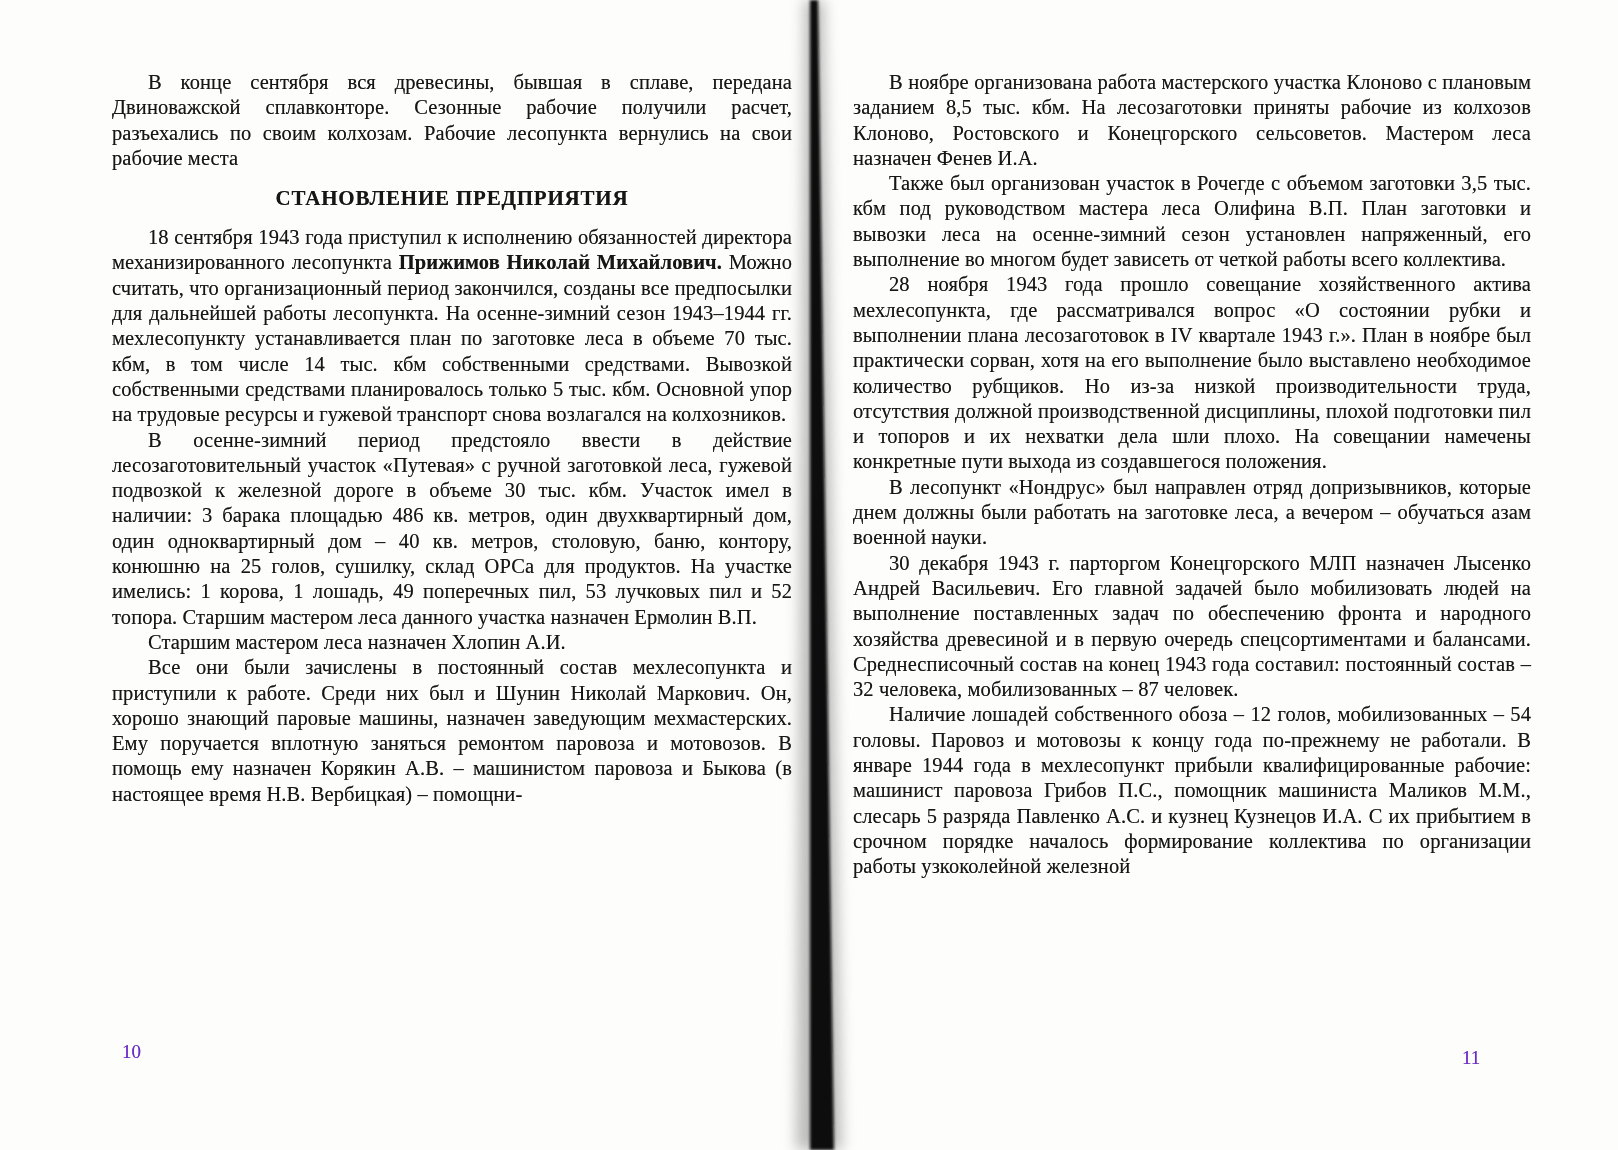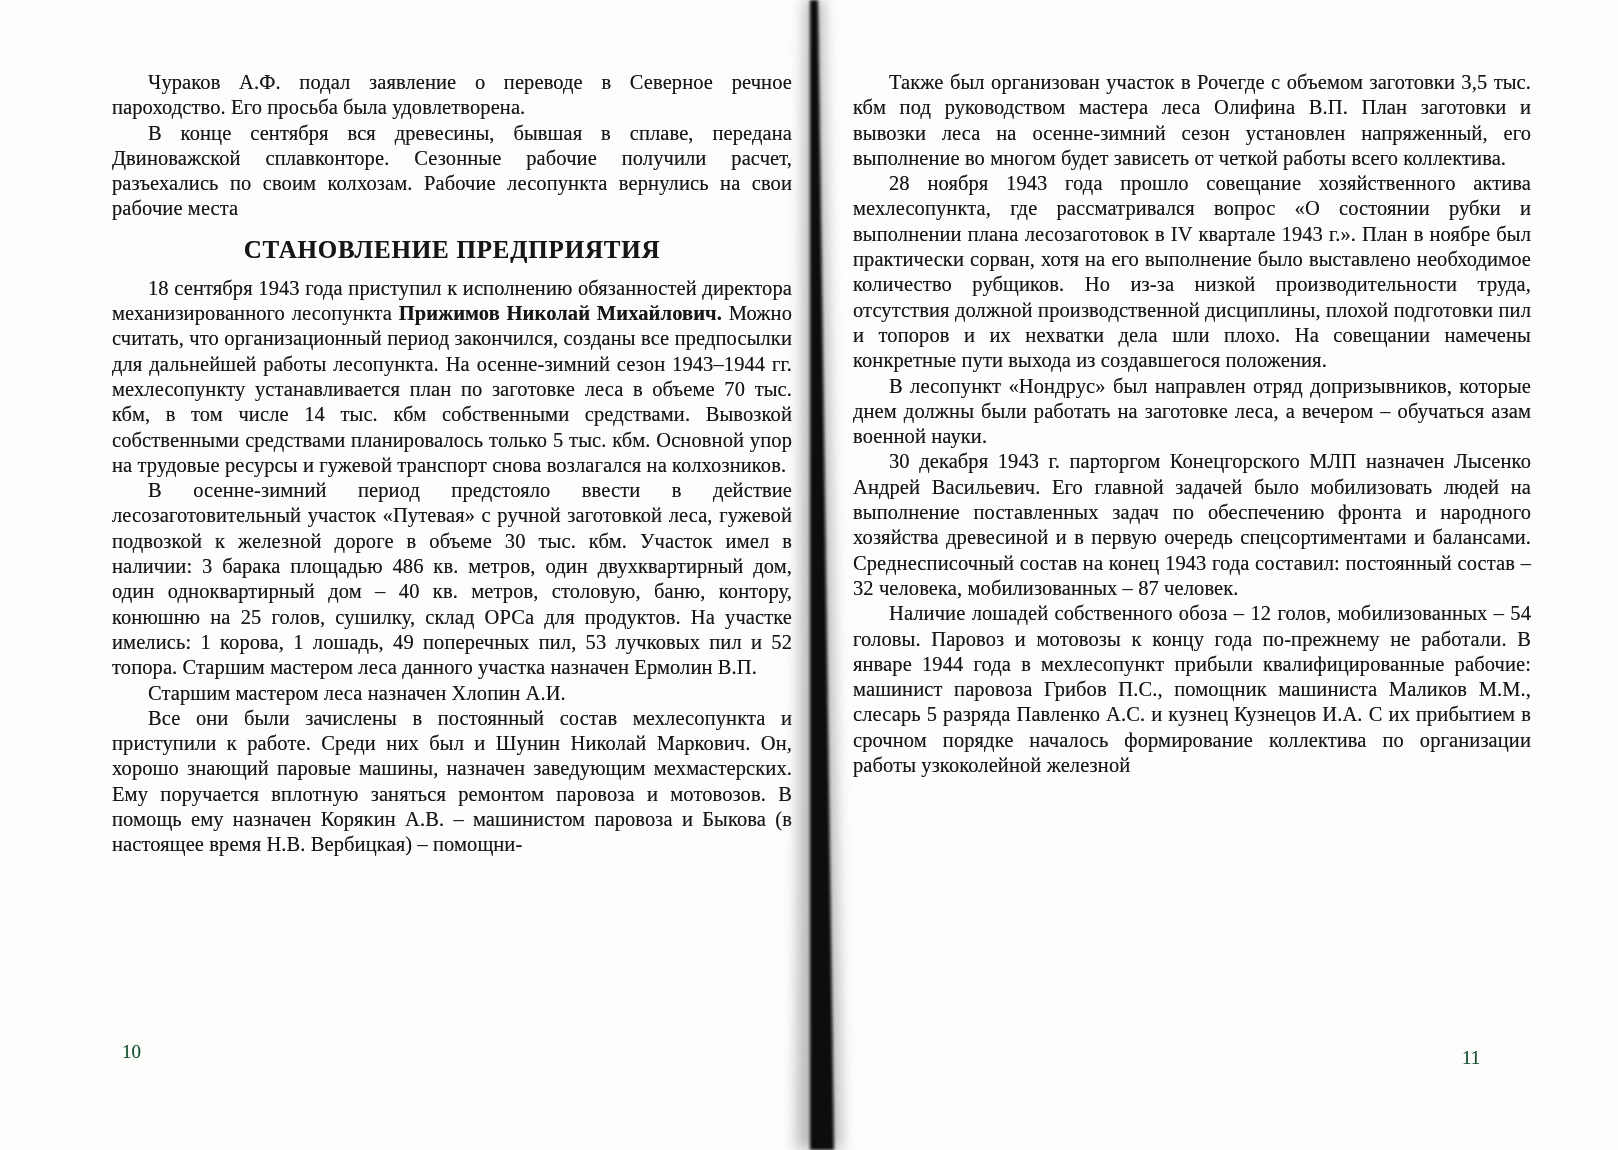--- a/index.html
+++ b/index.html
@@ -38,32 +38,32 @@
     text-align: justify;
     text-indent: 36px;
     text-shadow: 0 0 0.6px rgba(20,20,20,0.55);
     letter-spacing: 0.1px;
   }
   .para.no-indent {
     text-indent: 0;
   }
   .heading {
     margin: 15px 0 14px 0;
-    font-size: 25px;
+    font-size: 21px;
     line-height: 25px;
     font-weight: bold;
     text-align: center;
     letter-spacing: 0.8px;
     text-shadow: 0 0 0.6px rgba(20,20,20,0.6);
   }
   .pagenum {
     position: absolute;
     font-size: 19px;
     line-height: 20px;
-    color: #14532d;
+    color: #6d28d9;
     text-shadow: 0 0 0.5px rgba(30,30,30,0.5);
   }
   .pagenum-left {
     left: 122px;
     top: 1042px;
   }
   .pagenum-right {
     left: 1462px;
     top: 1048px;
     text-align: right;
@@ -76,30 +76,30 @@
     height: 1150px;
     pointer-events: none;
   }
 </style>
 </head>
 <body>
 
 <div class="spread">
 
   <div class="page page-left">
-    <p class="para">Чураков А.Ф. подал заявление о переводе в Северное речное пароходство. Его просьба была удовлетворена.</p>
     <p class="para">В конце сентября вся древесины, бывшая в сплаве, передана Двиноважской сплавконторе. Сезонные рабочие получили расчет, разъехались по своим колхозам. Рабочие лесопункта вернулись на свои рабочие места</p>
     <h2 class="heading">СТАНОВЛЕНИЕ ПРЕДПРИЯТИЯ</h2>
     <p class="para"><span>18 сентября 1943 года приступил к исполнению обязанностей директора механизированного лесопункта </span><b>Прижимов Николай Михайлович.</b><span> Можно считать, что организационный период закончился, созданы все предпосылки для дальнейшей работы лесопункта. На осенне-зимний сезон 1943–1944 гг. мехлесопункту устанавливается план по заготовке леса в объеме 70 тыс. кбм, в том числе 14 тыс. кбм собственными средствами. Вывозкой собственными средствами планировалось только 5 тыс. кбм. Основной упор на трудовые ресурсы и гужевой транспорт снова возлагался на колхозников.</span></p>
     <p class="para">В осенне-зимний период предстояло ввести в действие лесозаготовительный участок «Путевая» с ручной заготовкой леса, гужевой подвозкой к железной дороге в объеме 30 тыс. кбм. Участок имел в наличии: 3 барака площадью 486 кв. метров, один двухквартирный дом, один одноквартирный дом – 40 кв. метров, столовую, баню, контору, конюшню на 25 голов, сушилку, склад ОРСа для продуктов. На участке имелись: 1 корова, 1 лошадь, 49 поперечных пил, 53 лучковых пил и 52 топора. Старшим мастером леса данного участка назначен Ермолин В.П.</p>
     <p class="para">Старшим мастером леса назначен Хлопин А.И.</p>
     <p class="para">Все они были зачислены в постоянный состав мехлесопункта и приступили к работе. Среди них был и Шунин Николай Маркович. Он, хорошо знающий паровые машины, назначен заведующим мехмастерских. Ему поручается вплотную заняться ремонтом паровоза и мотовозов. В помощь ему назначен Корякин А.В. – машинистом паровоза и Быкова (в настоящее время Н.В. Вербицкая) – помощни-</p>
   </div>
 
   <div class="page page-right">
+    <p class="para">В ноябре организована работа мастерского участка Клоново с плановым заданием 8,5 тыс. кбм. На лесозаготовки приняты рабочие из колхозов Клоново, Ростовского и Конецгорского сельсоветов. Мастером леса назначен Фенев И.А.</p>
     <p class="para">Также был организован участок в Рочегде с объемом заготовки 3,5 тыс. кбм под руководством мастера леса Олифина В.П. План заготовки и вывозки леса на осенне-зимний сезон установлен напряженный, его выполнение во многом будет зависеть от четкой работы всего коллектива.</p>
     <p class="para">28 ноября 1943 года прошло совещание хозяйственного актива мехлесопункта, где рассматривался вопрос «О состоянии рубки и выполнении плана лесозаготовок в IV квартале 1943 г.». План в ноябре был практически сорван, хотя на его выполнение было выставлено необходимое количество рубщиков. Но из-за низкой производительности труда, отсутствия должной производственной дисциплины, плохой подготовки пил и топоров и их нехватки дела шли плохо. На совещании намечены конкретные пути выхода из создавшегося положения.</p>
     <p class="para">В лесопункт «Нондрус» был направлен отряд допризывников, которые днем должны были работать на заготовке леса, а вечером – обучаться азам военной науки.</p>
     <p class="para">30 декабря 1943 г. парторгом Конецгорского МЛП назначен Лысенко Андрей Васильевич. Его главной задачей было мобилизовать людей на выполнение поставленных задач по обеспечению фронта и народного хозяйства древесиной и в первую очередь спецсортиментами и балансами. Среднесписочный состав на конец 1943 года составил: постоянный состав – 32 человека, мобилизованных – 87 человек.</p>
     <p class="para">Наличие лошадей собственного обоза – 12 голов, мобилизованных – 54 головы. Паровоз и мотовозы к концу года по-прежнему не работали. В январе 1944 года в мехлесопункт прибыли квалифицированные рабочие: машинист паровоза Грибов П.С., помощник машиниста Маликов М.М., слесарь 5 разряда Павленко А.С. и кузнец Кузнецов И.А. С их прибытием в срочном порядке началось формирование коллектива по организации работы узкоколейной железной</p>
   </div>
 
   <div class="pagenum pagenum-left">10</div>
   <div class="pagenum pagenum-right">11</div>
 

